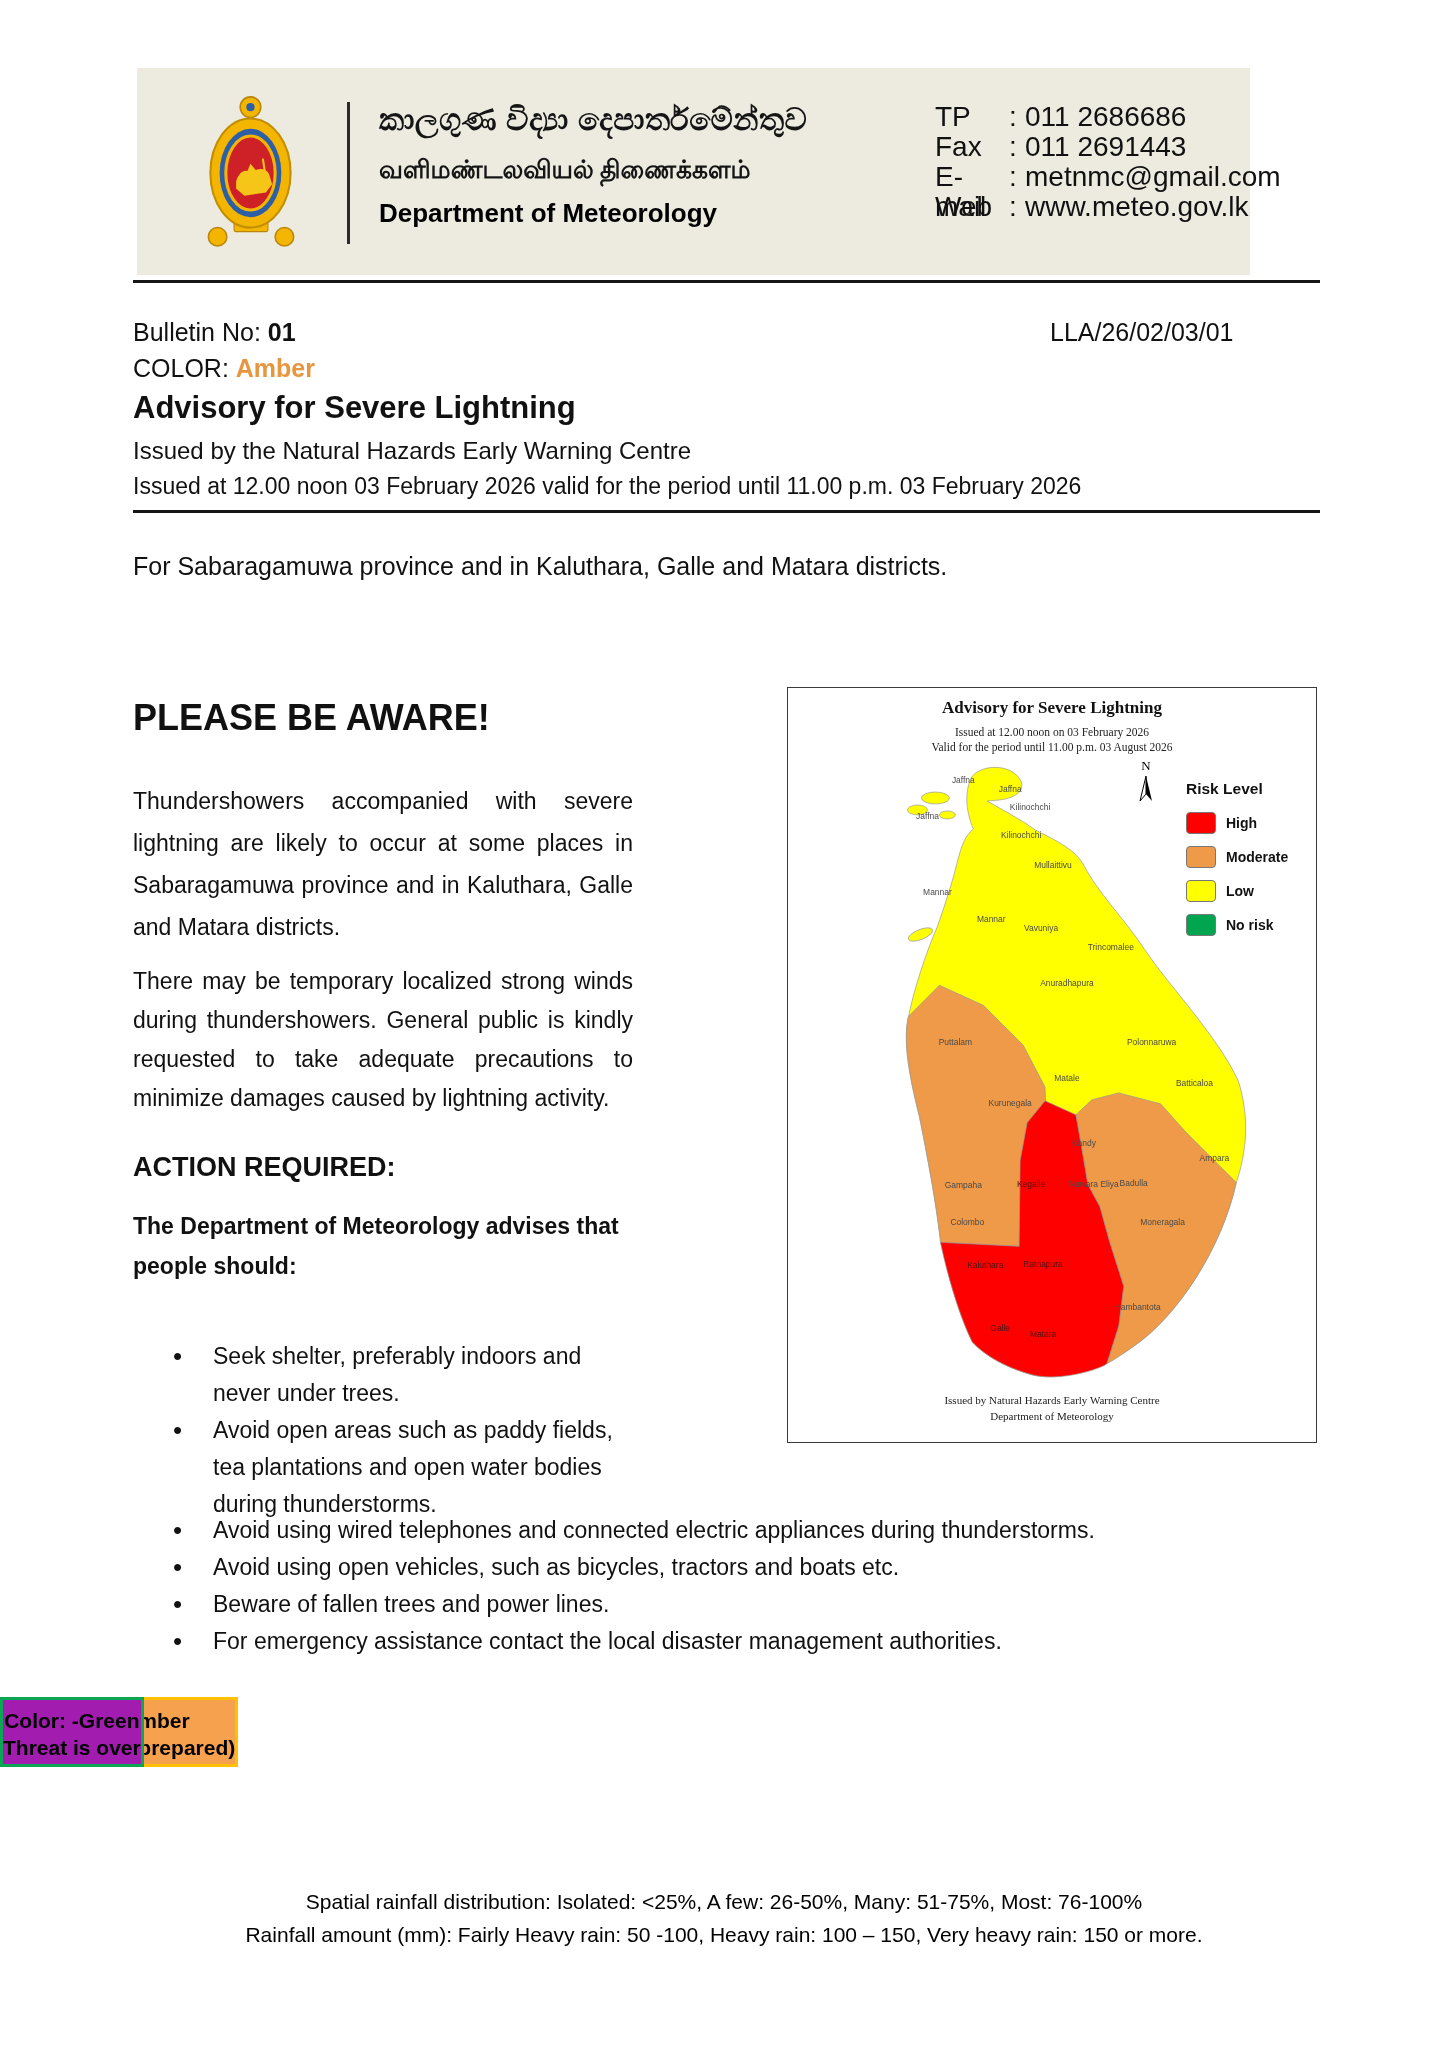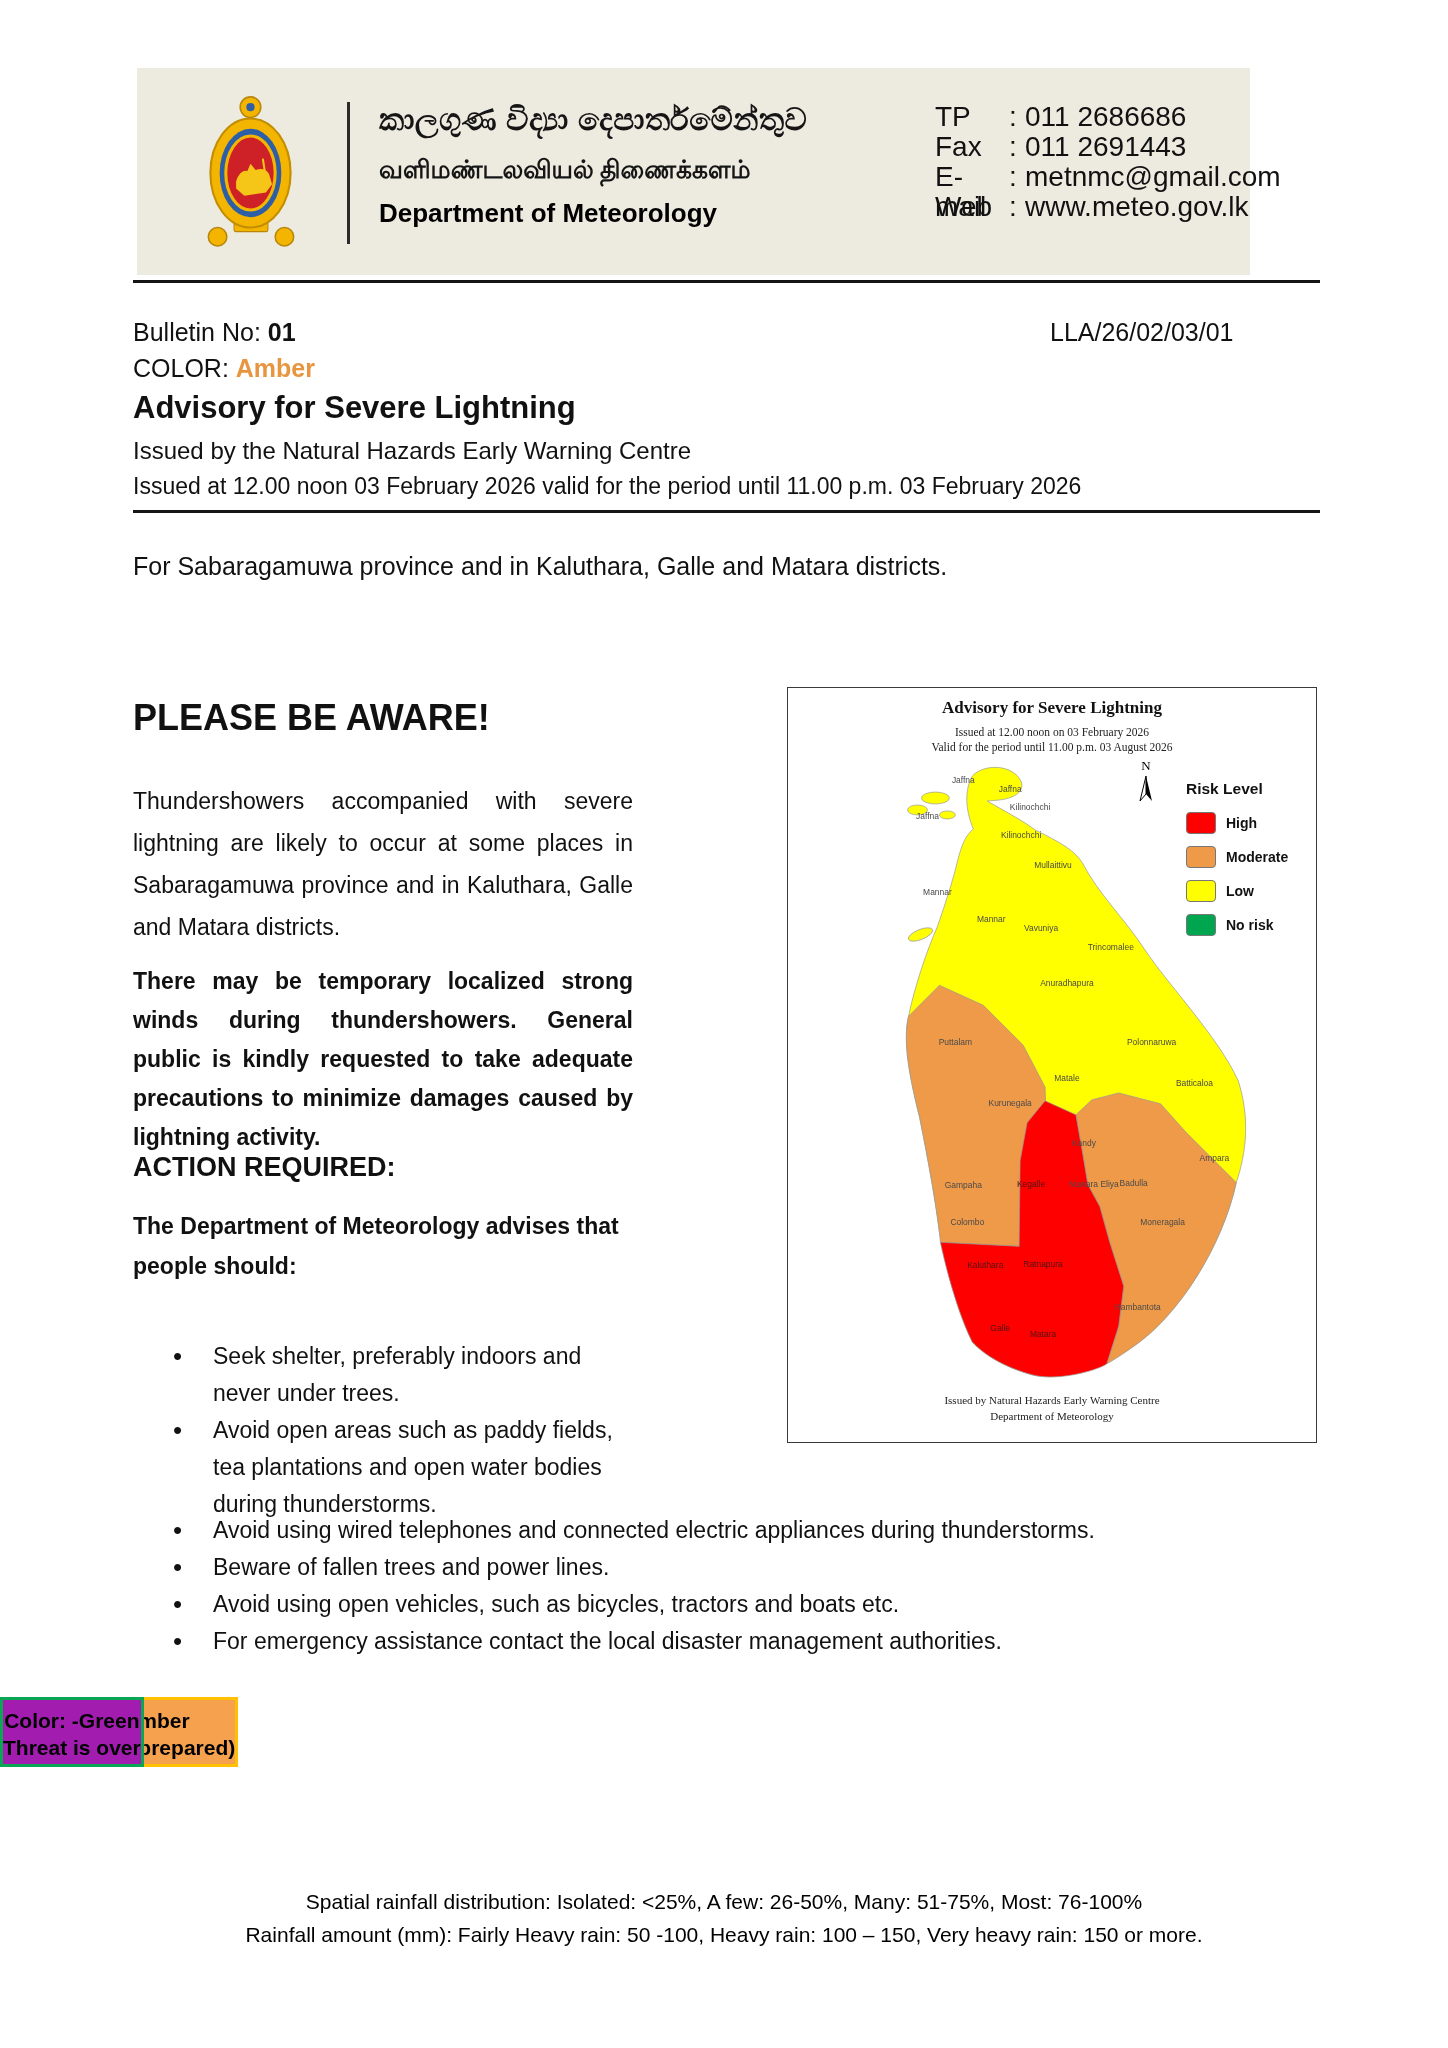--- a/index.html
+++ b/index.html
@@ -31,21 +31,21 @@
   .adv-title { position:absolute; left:133px; top:390px; font-size:31px; font-weight:700; }
   .issued-by { position:absolute; left:133px; top:437px; font-size:24px; }
   .validity  { position:absolute; left:133px; top:473px; font-size:23px; }
 
   .region-heading { position:absolute; left:133px; top:545px; width:850px; text-align:left;
                     font-size:25px; font-weight:400; line-height:42px; }
 
   
   .aware-heading  { position:absolute; left:133px; top:697px; font-size:36px; font-weight:700; }
   .para1 { position:absolute; left:133px; top:780px; width:500px; font-size:23px; line-height:42px; text-align:justify; }
-  .para2 { position:absolute; left:133px; top:962px; width:500px; font-size:23px; font-weight:700; line-height:39px; text-align:justify; }
+  .para2 { position:absolute; left:133px; top:962px; width:500px; font-size:23px; font-weight:400; line-height:39px; text-align:justify; }
   .action-heading { position:absolute; left:133px; top:1152px; font-size:27px; font-weight:700; }
   .action-intro   { position:absolute; left:133px; top:1206px; width:510px; font-size:23px; line-height:40px;font-weight:bold; }
 
   ul.bullets { list-style:none; }
   ul.bullets li { position:relative; padding-left:48px; font-size:23px; line-height:37px; }
   ul.bullets li::before { content:"\2022"; position:absolute; left:8px; top:0; font-size:26px; }
   .bullets-left   { position:absolute; left:165px; top:1338px; width:470px; }
   .bullets-bottom { position:absolute; left:165px; top:1512px; width:1160px; }
 
   
@@ -136,22 +136,22 @@
   <div class="para1">Thundershowers accompanied with severe lightning are likely to occur at some places in Sabaragamuwa province and in Kaluthara, Galle and Matara districts.</div>
   <div class="para2">There may be temporary localized strong winds during thundershowers. General public is kindly requested to take adequate precautions to minimize damages caused by lightning activity.</div>
   <div class="action-heading">ACTION REQUIRED:</div>
   <div class="action-intro">The Department of Meteorology advises that people should:</div>
   <ul class="bullets bullets-left">
       <li>Seek shelter, preferably indoors and never under trees.</li>
       <li>Avoid open areas such as paddy fields, tea plantations and open water bodies during thunderstorms.</li>
     </ul>
   <ul class="bullets bullets-bottom">
       <li>Avoid using wired telephones and connected electric appliances during thunderstorms.</li>
+      <li>Avoid using open vehicles, such as bicycles, tractors and boats etc.</li>
       <li>Beware of fallen trees and power lines.</li>
-      <li>Avoid using open vehicles, such as bicycles, tractors and boats etc.</li>
       <li>For emergency assistance contact the local disaster management authorities.</li>
     </ul>
 
   <div class="map-box">
     <svg class="island-svg" viewBox="0 0 530 756">
       <g id="island-group">
         <path class="zone" fill="#FFFF00" d="M185 88 C196 76 222 76 232 90 C240 101 230 110 212 112 L200 113 C215 122 235 132 248 142 C272 154 288 162 296 176 C310 204 340 234 358 262 C382 298 432 350 452 394 C464 432 460 466 450 496 C436 560 392 630 346 661 C312 684 272 696 245 689 C216 681 196 668 185 656 C170 626 158 580 152 546 C147 506 138 460 132 430 C122 390 115 354 121 329 C127 300 139 264 150 239 C158 216 166 192 171 170 C175 156 178 148 186 141 C178 122 177 102 185 88 Z"></path>
         <ellipse class="zone" fill="#FFFF00" cx="148" cy="110" rx="14" ry="6"></ellipse>
         <ellipse class="zone" fill="#FFFF00" cx="130" cy="122" rx="10" ry="5"></ellipse>
         <ellipse class="zone" fill="#FFFF00" cx="160" cy="127" rx="8" ry="4"></ellipse>

